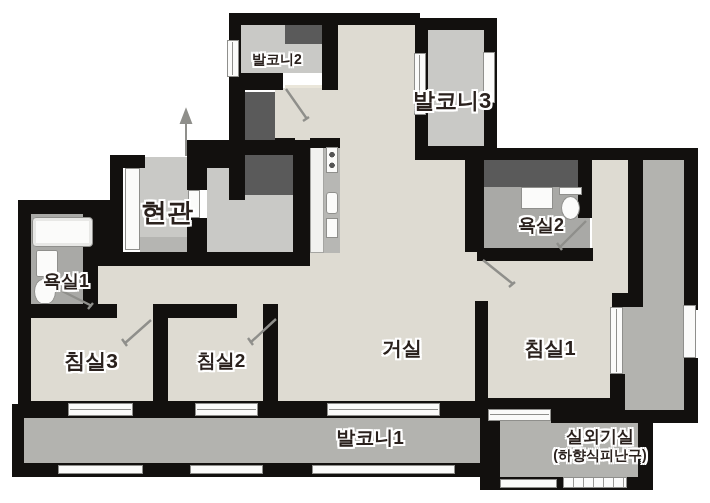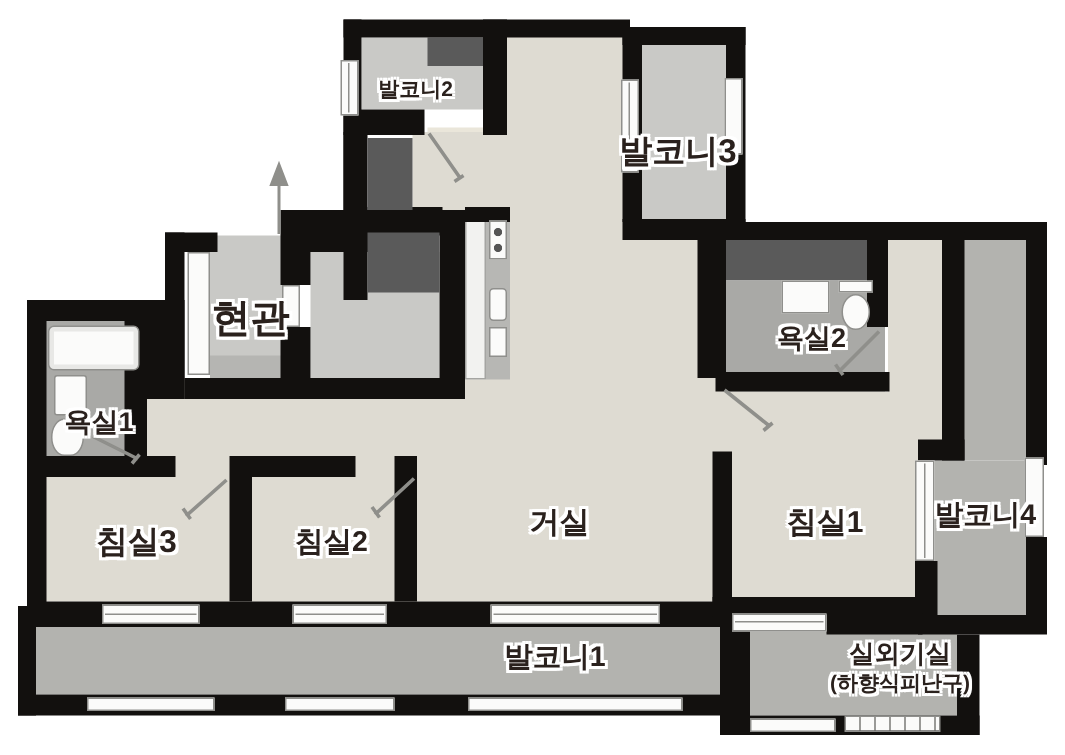--- a/index.html
+++ b/index.html
@@ -147,20 +147,19 @@
     </g>
   </svg>
 
   <span class="lbl" style="left:277px;top:60px;font-size:14px">발코니2</span>
   <span class="lbl" style="left:452px;top:101px;font-size:22px">발코니3</span>
   <span class="lbl" style="left:167px;top:212px;font-size:26px">현관</span>
   <span class="lbl" style="left:541px;top:225px;font-size:18px">욕실2</span>
   <span class="lbl" style="left:66px;top:281px;font-size:18px">욕실1</span>
   <span class="lbl" style="left:91px;top:361px;font-size:21px">침실3</span>
   <span class="lbl" style="left:221px;top:361px;font-size:19px">침실2</span>
-  <span class="lbl" style="left:373px;top:348px;font-size:20px">거실</span>
+  <span class="lbl" style="left:402px;top:348px;font-size:20px">거실</span>
   <span class="lbl" style="left:550px;top:348px;font-size:20px">침실1</span>
-  <span class="lbl" style="left:657px;top:343px;font-size:19px">발코니4</span>
   <span class="lbl" style="left:370px;top:438px;font-size:19px">발코니1</span>
   <span class="lbl" style="left:600px;top:436px;font-size:17px">실외기실</span>
   <span class="lbl sub" style="left:600px;top:456px;font-size:14px">(하향식피난구)</span>
 
 </div>
 
 </body></html>

